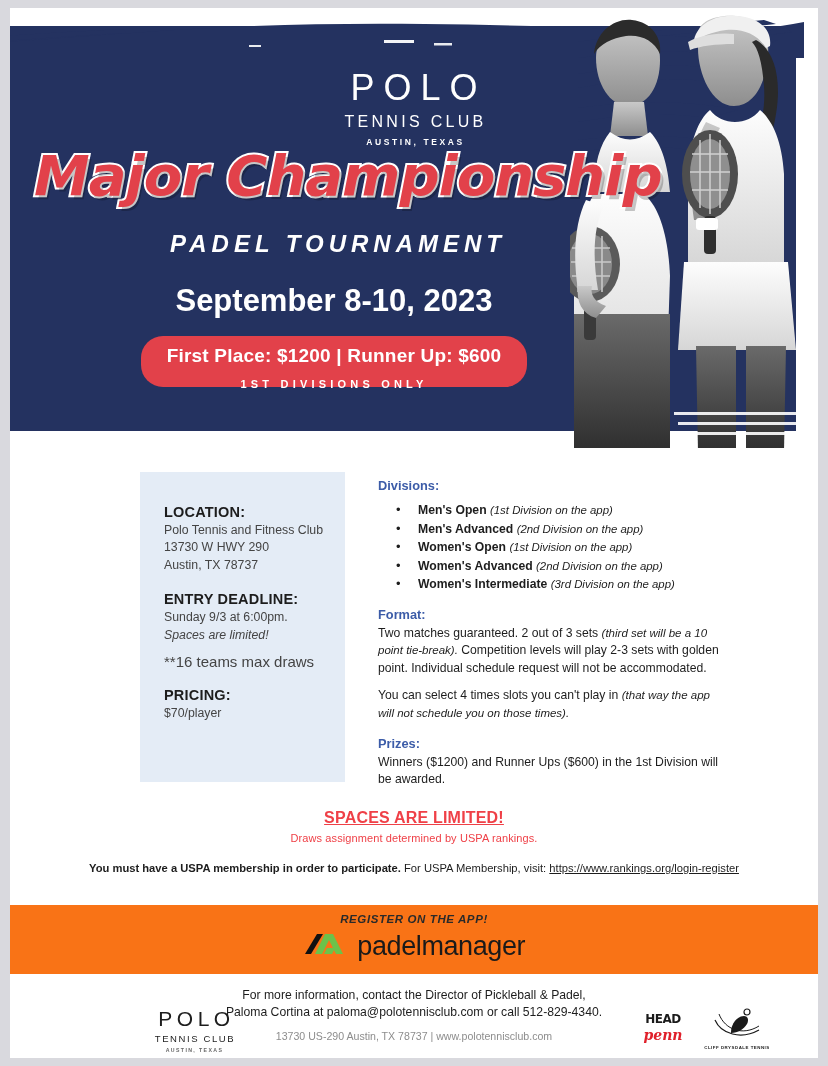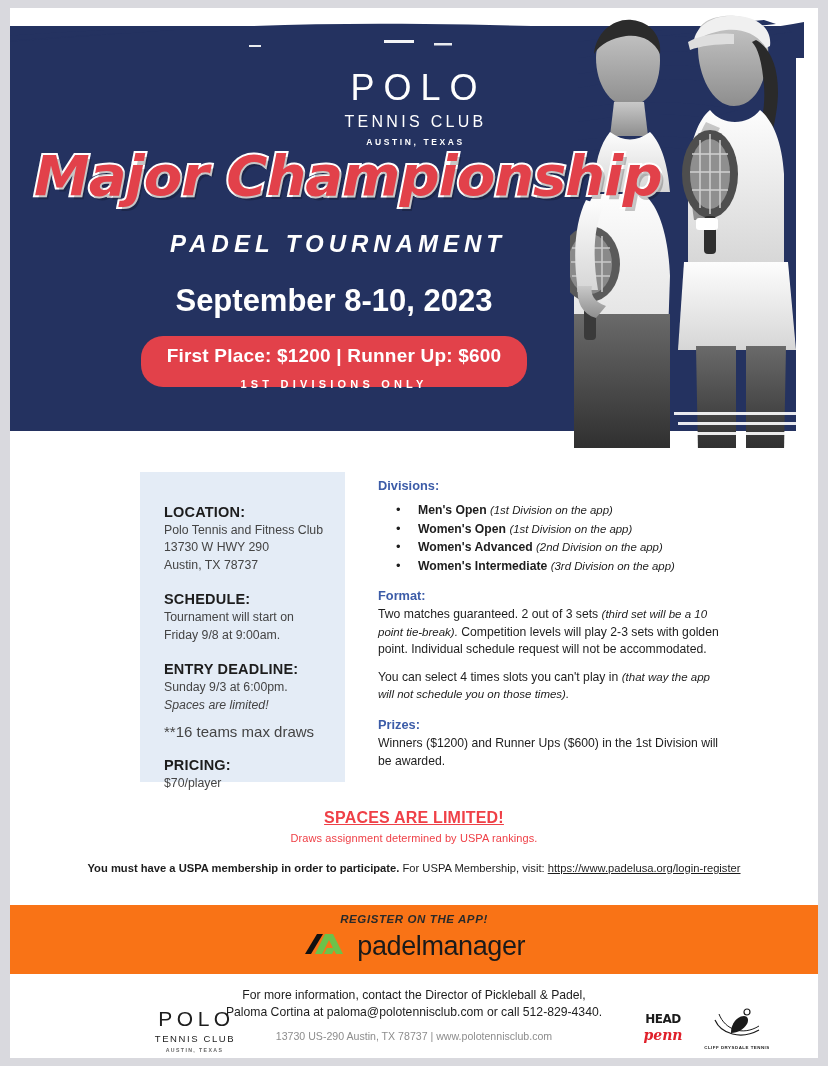--- a/index.html
+++ b/index.html
@@ -514,43 +514,42 @@
 
   <div class="info-box">
     <div class="info-inner">
       <div class="info-blk">
         <div class="info-h">LOCATION:</div>
         <div class="info-l">Polo Tennis and Fitness Club</div>
         <div class="info-l">13730 W HWY 290</div>
         <div class="info-l">Austin, TX 78737</div>
       </div>
       <div class="info-blk">
-        <div class="info-h">SCHEDULE:</div>
-        <div class="info-l">Tournament will start on</div>
-        <div class="info-l">Friday 9/8 at 9:00am.</div>
-      </div>
-      <div class="info-blk">
         <div class="info-h">ENTRY DEADLINE:</div>
         <div class="info-l">Sunday 9/3 at 6:00pm.</div>
         <div class="info-l it">Spaces are limited!</div>
         <div class="info-small">**16 teams max draws</div>
       </div>
       <div class="info-blk">
         <div class="info-h">PRICING:</div>
         <div class="info-l">$70/player</div>
       </div>
     </div>
   </div>
 
   <div class="right-col">
     <div class="sec-h">Divisions:</div>
     <ul class="divs">
       <li>
         <b>Men's Open</b>
         <i>(1st Division on the app)</i>
+      </li>
+      <li>
+        <b>Men's Advanced</b>
+        <i>(2nd Division on the app)</i>
       </li>
       <li>
         <b>Women's Open</b>
         <i>(1st Division on the app)</i>
       </li>
       <li>
         <b>Women's Advanced</b>
         <i>(2nd Division on the app)</i>
       </li>
       <li>
@@ -565,21 +564,21 @@
     <div class="gap-s"></div>
     <p class="para"><span>You can select 4 times slots you can't play in </span><i>(that way the app will not schedule you on those times).</i></p>
 
     <div class="gap"></div>
     <div class="sec-h">Prizes:</div>
     <p class="para">Winners ($1200) and Runner Ups ($600) in the 1st Division will be awarded.</p>
   </div>
 
   <div class="limited">SPACES ARE LIMITED!</div>
   <div class="draws">Draws assignment determined by USPA rankings.</div>
-  <div class="uspa"><b>You must have a USPA membership in order to participate.</b><span> For USPA Membership, visit: </span><a href="#">https://www.padelusa.org/login-register</a></div>
+  <div class="uspa"><b>You must have a USPA membership in order to participate.</b><span> For USPA Membership, visit: </span><a href="#">https://www.rankings.org/login-register</a></div>
 
   <div class="app-band">
     <div class="app-reg">REGISTER ON THE APP!</div>
     <div class="app-logo">
       <span class="mark">
         <svg width="42" height="26" viewBox="0 0 42 26">
           <path d="M2,22 L14,2 L20,2 L8,22 Z" fill="#111111"></path>
           <path d="M22,2 L30,2 L40,22 L33,22 L26,8 L19,22 L12,22 Z" fill="#6cc24a"></path>
           <path d="M24,16 L32,16 L29,22 L21,22 Z" fill="#6cc24a"></path>
         </svg>

